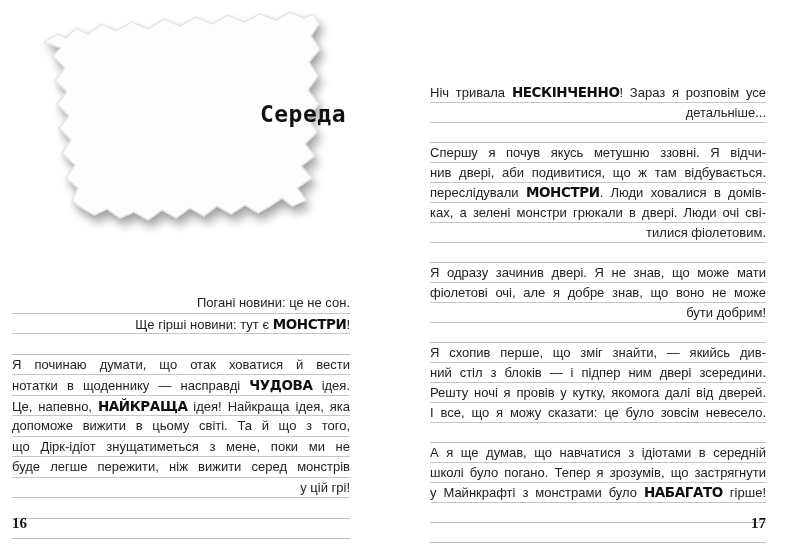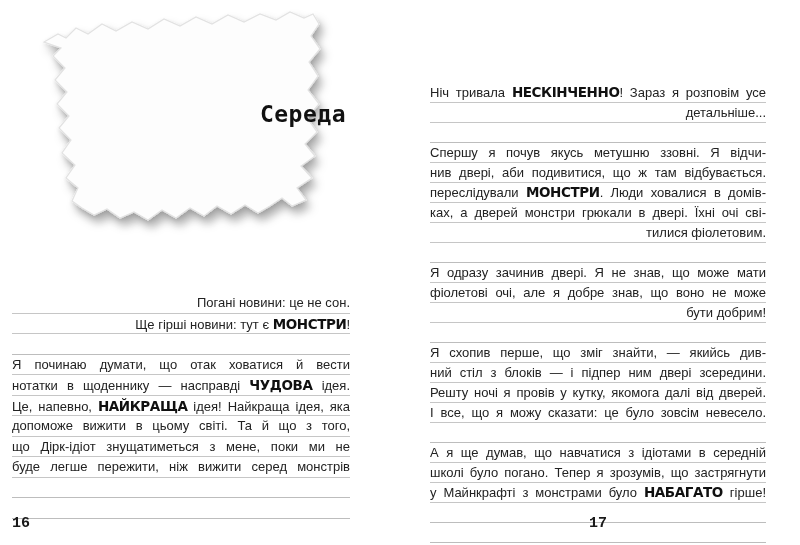--- a/index.html
+++ b/index.html
@@ -66,27 +66,27 @@
     font-family: "DejaVu Sans", sans-serif;
     font-weight: 700;
     font-size: 13.5px;
     letter-spacing: -0.4px;
     color: #101010;
   }
   
   .page-num {
     position: absolute;
     top: 515px;
-    font-family: Liberation Mono, monospace;
+    font-family: Liberation Serif, serif;
     font-weight: bold;
     font-size: 15px;
     color: #1a1a1a;
   }
   .page-num.left  { left: 12px; }
-  .page-num.right { left: 430px; width: 336px; text-align: center; }
+  .page-num.right { left: 430px; width: 336px; text-align: right; }
 </style>
 </head>
 <body>
 
 <div class="spread">
 
   <div class="note-wrap">
     <svg viewBox="0 0 332 238">
       <defs>
         <filter id="paperShadow" x="-20%" y="-20%" width="150%" height="150%">
@@ -110,32 +110,33 @@
   <div class="text-col col-left">
       <div class="row"><span>Погані новини: це не сон.</span></div>
       <div class="row"><span>Ще гірші новини: тут є </span><span class="emph">МОНСТРИ</span><span>!</span></div>
       <div class="row blank"></div>
       <div class="row just"><span>Я починаю думати, що отак ховатися й вести</span></div>
       <div class="row just"><span>нотатки в щоденнику — насправді </span><span class="emph">ЧУДОВА</span><span> ідея.</span></div>
       <div class="row just"><span>Це, напевно, </span><span class="emph">НАЙКРАЩА</span><span> ідея! Найкраща ідея, яка</span></div>
       <div class="row just"><span>допоможе вижити в цьому світі. Та й що з того,</span></div>
       <div class="row just"><span>що Дірк-ідіот знущатиметься з мене, поки ми не</span></div>
       <div class="row just"><span>буде легше пережити, ніж вижити серед монстрів</span></div>
+      <div class="row"><span>у цій грі!</span></div>
       <div class="row blank"></div>
       <div class="row blank"></div>
     </div>
 
   <div class="text-col col-right">
       <div class="row just"><span>Ніч тривала </span><span class="emph">НЕСКІНЧЕННО</span><span>! Зараз я розповім усе</span></div>
       <div class="row"><span>детальніше...</span></div>
       <div class="row blank"></div>
       <div class="row just"><span>Спершу я почув якусь метушню ззовні. Я відчи-</span></div>
       <div class="row just"><span>нив двері, аби подивитися, що ж там відбувається.</span></div>
       <div class="row just"><span>переслідували </span><span class="emph">МОНСТРИ</span><span>. Люди ховалися в домів-</span></div>
-      <div class="row just"><span>ках, а дверей монстри грюкали в двері. Їхні очі сві-</span></div>
+      <div class="row just"><span>ках, а зелені монстри грюкали в двері. Люди очі сві-</span></div>
       <div class="row"><span>тилися фіолетовим.</span></div>
       <div class="row blank"></div>
       <div class="row just"><span>Я одразу зачинив двері. Я не знав, що може мати</span></div>
       <div class="row just"><span>фіолетові очі, але я добре знав, що воно не може</span></div>
       <div class="row"><span>бути добрим!</span></div>
       <div class="row blank"></div>
       <div class="row just"><span>Я схопив перше, що зміг знайти, — якийсь див-</span></div>
       <div class="row just"><span>ний стіл з блоків — і підпер ним двері зсередини.</span></div>
       <div class="row just"><span>Решту ночі я провів у кутку, якомога далі від дверей.</span></div>
       <div class="row just"><span>І все, що я можу сказати: це було зовсім невесело.</span></div>

